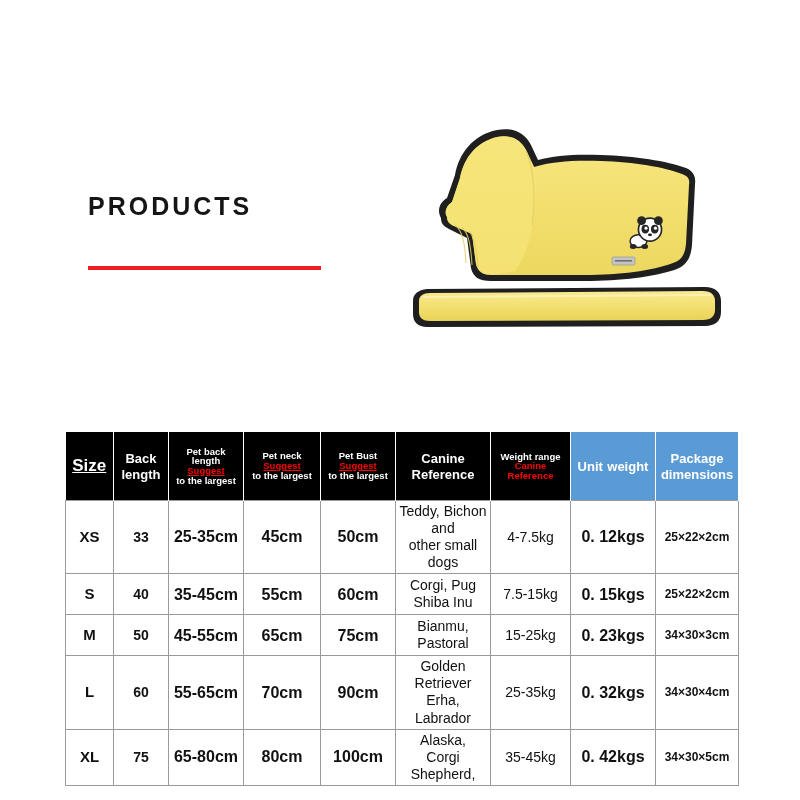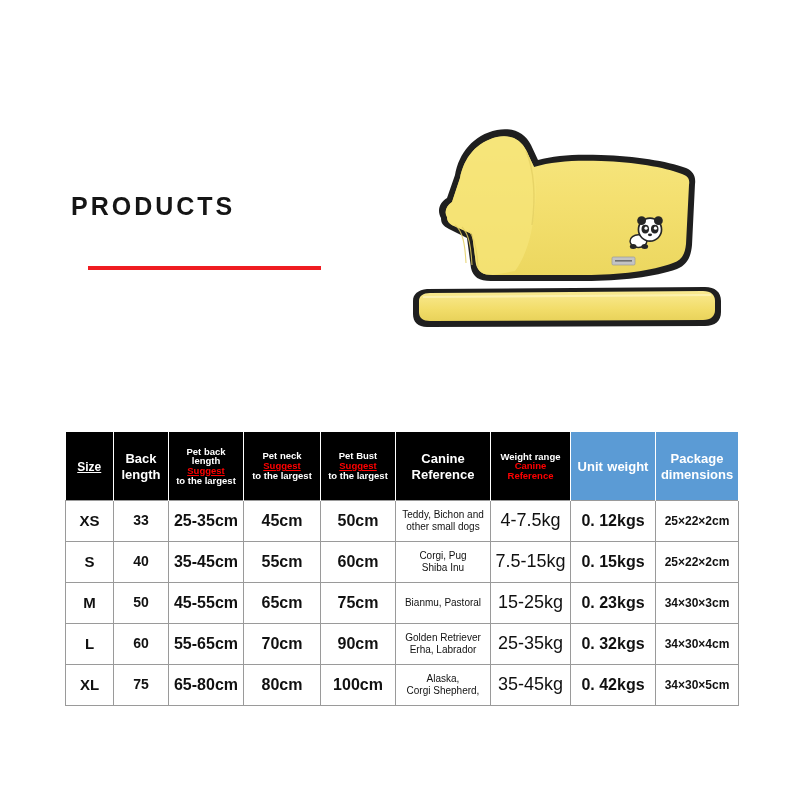--- a/index.html
+++ b/index.html
@@ -12,21 +12,21 @@
     height: 800px;
     position: relative;
     overflow: hidden;
     font-family: "Liberation Sans", sans-serif;
     color: #000;
   }
 
   
   #title-block {
     position: absolute;
-    left: 71px;
+    left: 88px;
     top: 188px;
     width: 320px;
   }
   .title-line {
     font-family: "Liberation Sans", sans-serif;
     font-size: 25px;
     font-weight: 700;
     letter-spacing: 3.0px;
     color: #151515;
     line-height: 36px;
@@ -80,43 +80,43 @@
     text-align: center;
     border-right: 1px solid #ffffff;
     font-weight: 700;
     line-height: 1.02;
   }
   #spec-table thead th:last-child { border-right: none; }
   #spec-table thead th.blue {
     background: #5b9bd5;
     border-right: 1px solid #ffffff;
   }
-  .h-big   { font-size: 12px; font-weight: 700; text-decoration: underline; }
+  .h-big   { font-size: 17px; font-weight: 700; text-decoration: underline; }
   .h-mid   { font-size: 13px; font-weight: 700; }
   .h-small { font-size: 9.5px; font-weight: 700; display:block; }
   .h-red   { color: #ff0000; font-size: 9.5px; font-weight: 700; display:block;text-decoration:underline; }
   .h-redbig{ color: #ff0000; font-size: 9.5px; font-weight: 700; display:block; line-height:1.0; }
 
   #spec-table tbody td {
     height: 36px;
     padding: 2px 3px;
     text-align: center;
     vertical-align: middle;
     border: 1px solid #9a9a9a;
     background: #ffffff;
     color: #111;
     font-size: 9.5px;
     line-height: 1.22;
     font-weight: 600;
   }
   #spec-table tbody td.t-size   { font-size: 15px; font-weight: 700; }
   #spec-table tbody td.t-num    { font-size: 14px; font-weight: 600; }
   #spec-table tbody td.t-dim    { font-size: 16px; font-weight: 700; }
-  #spec-table tbody td.t-canine { font-size: 10px; font-weight: 500; }
-  #spec-table tbody td.t-weight { font-size: 18px; font-weight: 500; }
+  #spec-table tbody td.t-canine { font-size: 14px; font-weight: 500; }
+  #spec-table tbody td.t-weight { font-size: 14px; font-weight: 500; }
   #spec-table tbody td.t-unit   { font-size: 16px; font-weight: 600; }
   #spec-table tbody td.t-pkg    { font-size: 12px; font-weight: 700; }
 </style>
 </head>
 <body>
 
 <div id="title-block">
   <div class="title-line">PRODUCTS</div>
 </div>
 <div id="title-rule"></div>

